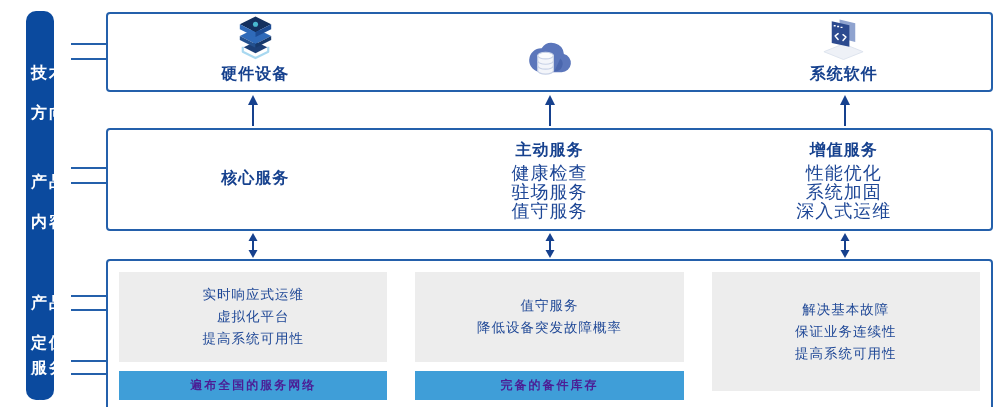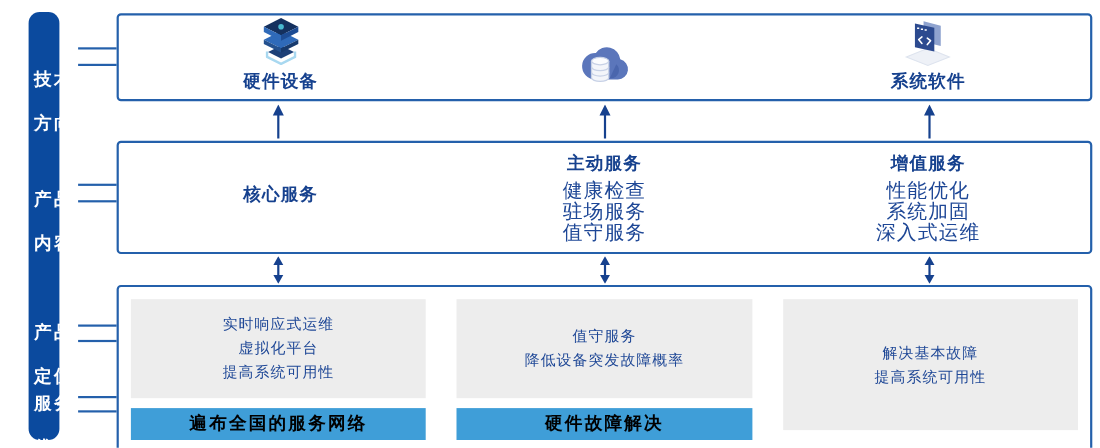--- a/index.html
+++ b/index.html
@@ -39,22 +39,22 @@
   .content-title{font-size:16px;font-weight:bold;color:#16418e;line-height:22px;margin-bottom:3px;letter-spacing:1px;}
   .content-item{font-size:18px;color:#1e4796;line-height:19px;letter-spacing:1px;}
   #bottom-box{top:259px;height:155px;display:flex;gap:28px;padding:11px 11px 12px 11px;}
   .bottom-col{flex:1;display:flex;flex-direction:column;min-width:0;}
   .panel{
     flex:1;background:#ededed;display:flex;flex-direction:column;
     align-items:center;justify-content:center;margin-bottom:9px;
   }
   .panel-line{font-size:13.5px;color:#1e4796;line-height:22px;letter-spacing:1px;}
   .banner{
-    height:29px;flex:0 0 29px;background:#3f9ed8;color:#000000;
-    font-size:16px;font-weight:bold;letter-spacing:2px;
+    height:29px;flex:0 0 29px;background:#3f9ed8;color:#4c1d95;
+    font-size:12px;font-weight:bold;letter-spacing:2px;
     display:flex;align-items:center;justify-content:center;
   }
   
   .arrow{position:absolute;}
 </style>
 </head>
 <body>
 
 <div class="sidebar">
   <div class="side-label" style="top:32px;">
@@ -183,22 +183,23 @@
       <div class="panel-line">提高系统可用性</div>
     </div>
     <div class="banner">遍布全国的服务网络</div>
   </div>
 
   <div class="bottom-col">
     <div class="panel">
       <div class="panel-line">值守服务</div>
       <div class="panel-line">降低设备突发故障概率</div>
     </div>
-    <div class="banner">硬件故障解决</div>
+    <div class="banner">完备的备件库存</div>
   </div>
 
   <div class="bottom-col">
     <div class="panel">
       <div class="panel-line">解决基本故障</div>
+      <div class="panel-line">保证业务连续性</div>
       <div class="panel-line">提高系统可用性</div>
     </div>
   </div>
 </div>
 
 </body></html>

